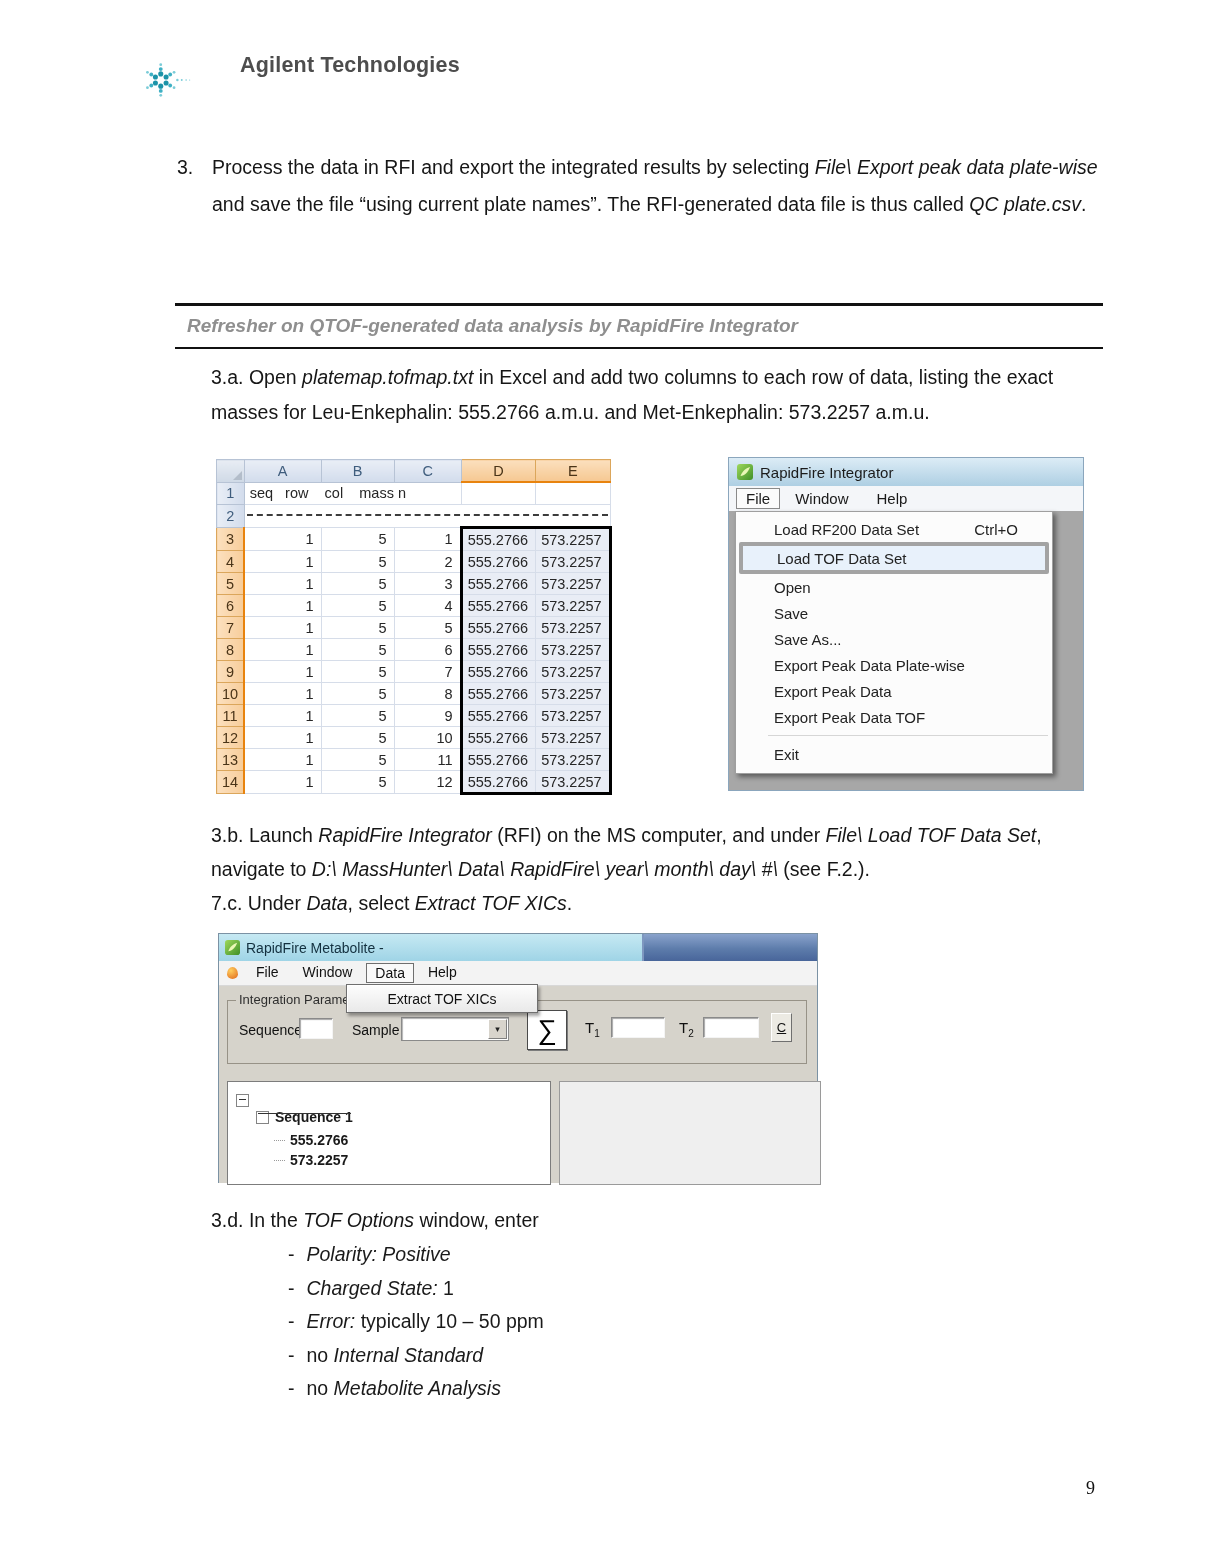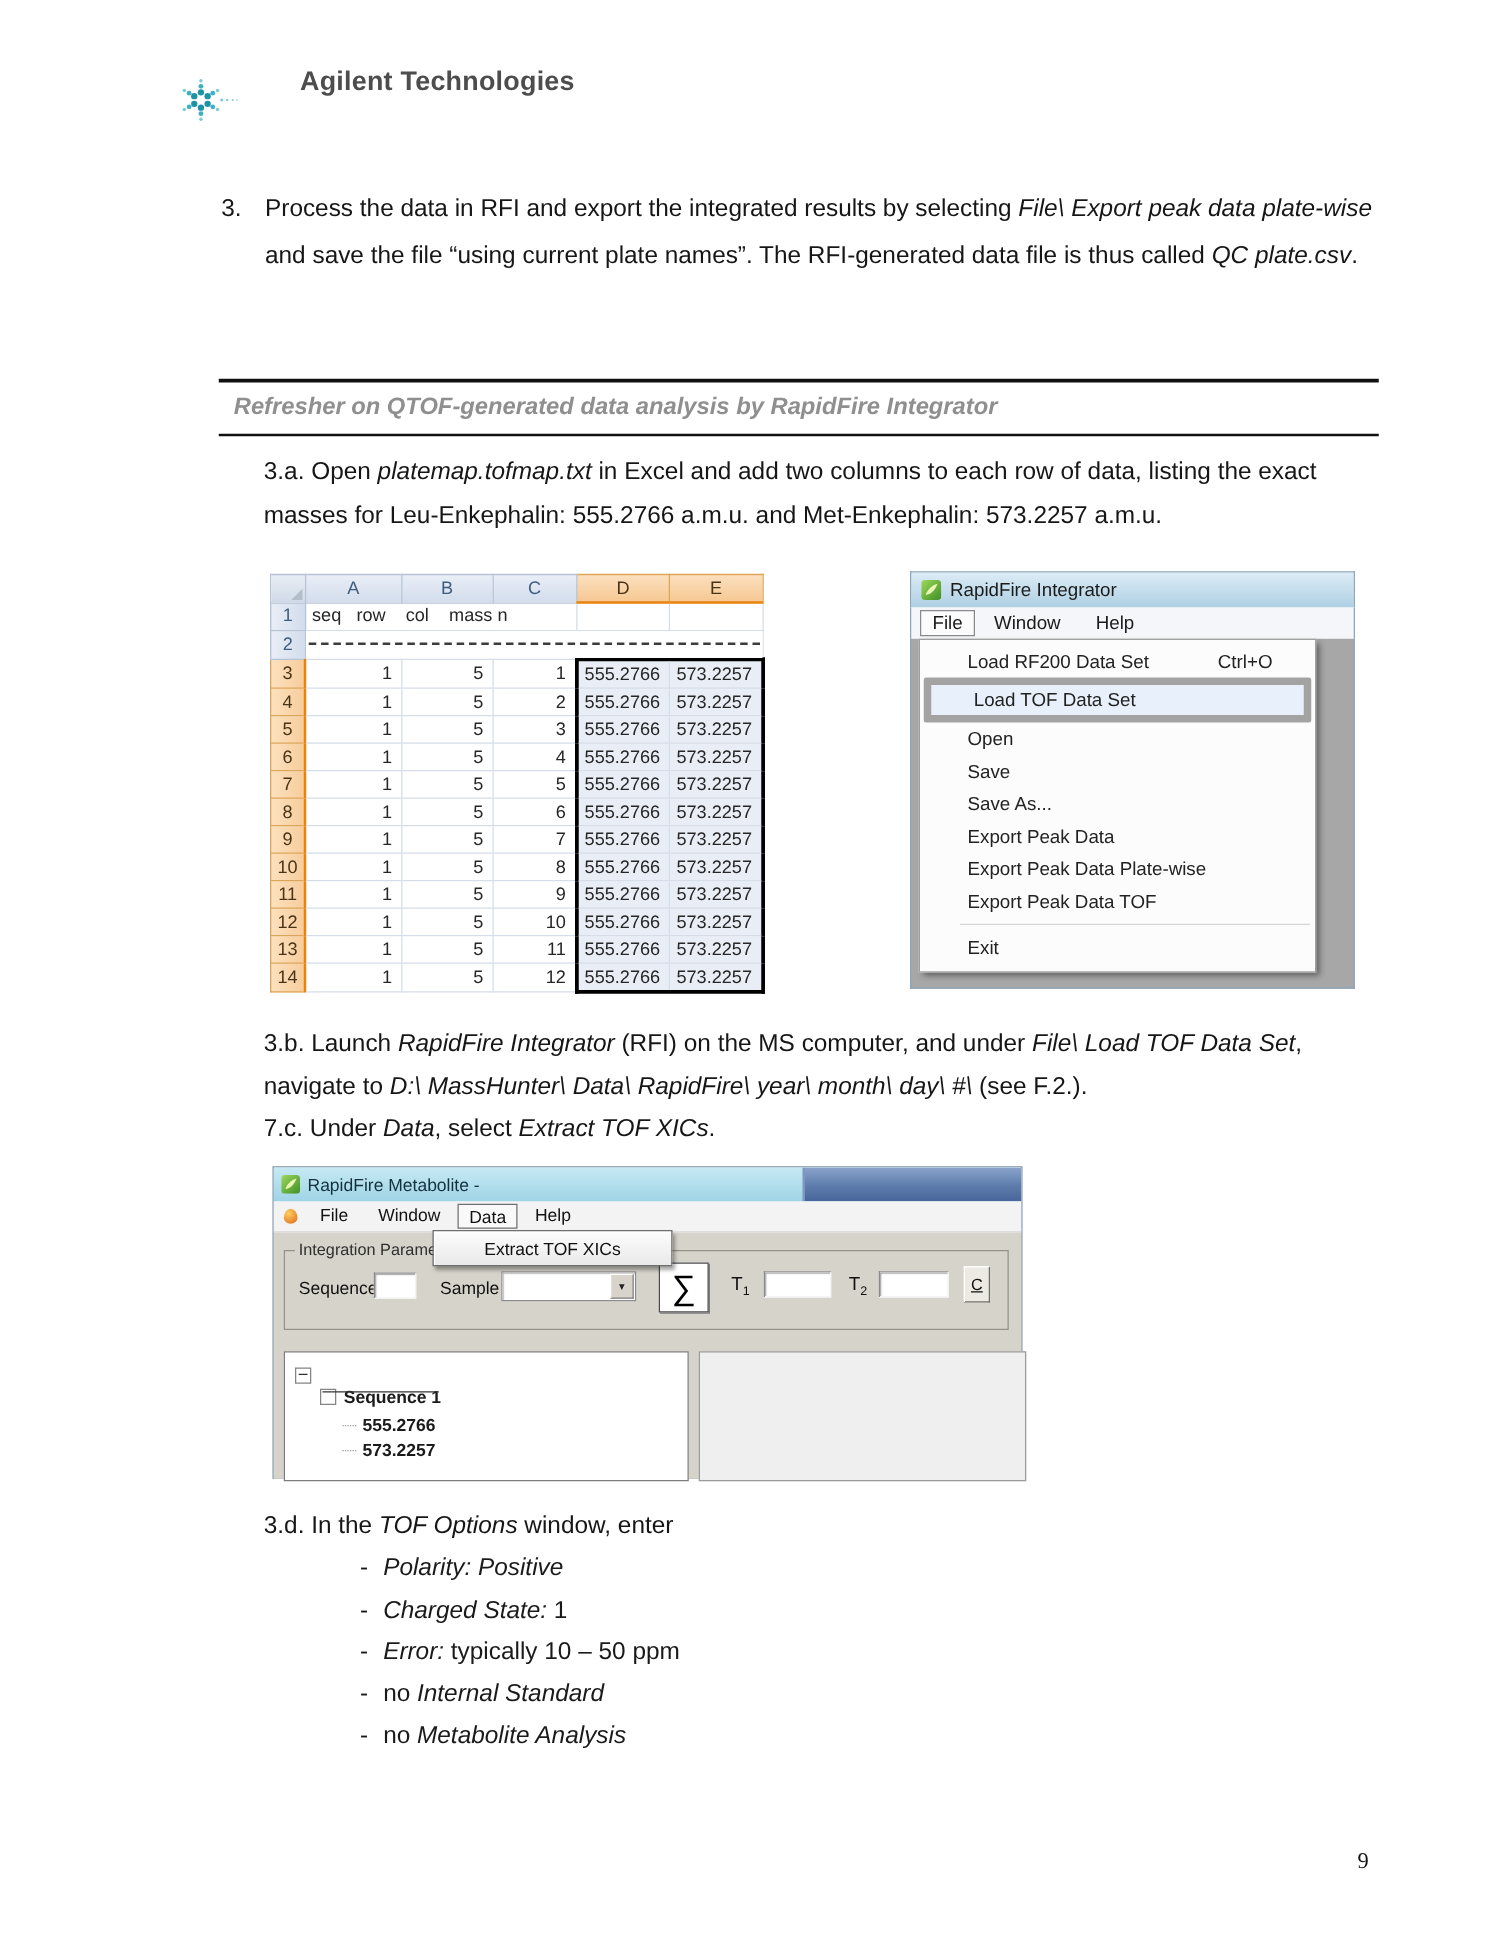--- a/index.html
+++ b/index.html
@@ -58,21 +58,21 @@
   .tb1{height:28px;background:linear-gradient(#dcecf6,#aecfe3);border:1px solid #8ba6bd;border-bottom:none;
        display:flex;align-items:center;gap:7px;padding:0 8px;font-size:15px;color:#1b1b1b;}
   .mb1{height:25px;background:#f4f6f9;border-left:1px solid #8ba6bd;border-right:1px solid #8ba6bd;
        display:flex;align-items:center;padding-left:7px;font-size:15px;gap:2px;}
   .mb1 .mitem{padding:1px 13px;}
   .mb1 .mitem.boxed{border:1px solid #8a8a8a;background:#fbfbfb;padding:1px 9px;}
   .body1{position:relative;height:279px;background:#a7a7a7;border:1px solid #8ba6bd;border-top:none;}
   .dd1{position:absolute;left:6px;top:0;width:316px;background:#fcfcfc;border:1px solid #9f9f9f;
        box-shadow:3px 3px 5px rgba(0,0,0,.45);padding:4px 0 6px;font-size:15px;color:#222;}
   .dditem{height:26px;display:flex;align-items:center;justify-content:space-between;padding:0 34px 0 38px;}
-  .dditem.hl{background:#e8f1fb;border:6px solid #a3a3a3;border-radius:2px;margin:0 3px;padding-left:34px;height:24px;}
+  .dditem.hl{background:#e8f1fb;border:4px solid #a3a3a3;border-radius:2px;margin:0 3px;padding-left:34px;height:24px;}
   .dditem .sc{color:#222;}
   .msep{border-top:1px solid #d6d6d6;margin:5px 4px 5px 32px;}
 
   
   .shot2{position:absolute;left:218px;top:933px;width:600px;height:250px;border:1px solid #7b92a4;box-sizing:border-box;}
   .tb2{position:relative;height:27px;background:linear-gradient(#c6e9f3,#9fd4e6);display:flex;align-items:center;
        gap:6px;padding:0 6px;font-size:14px;color:#13303f;overflow:hidden;}
   .blurzone{position:absolute;right:0;top:0;width:173px;height:27px;
        background:linear-gradient(180deg,#8aa3cc 0%,#5d7cab 55%,#48659a 100%);border-left:2px solid #7e97bf;}
   .mb2{height:24px;background:#f3f3f3;border-bottom:1px solid #d8d8d8;display:flex;align-items:center;
@@ -328,24 +328,24 @@
           <div class="dditem">
             <span>Open</span>
           </div>
           <div class="dditem">
             <span>Save</span>
           </div>
           <div class="dditem">
             <span>Save As...</span>
           </div>
           <div class="dditem">
+            <span>Export Peak Data Plate-wise</span>
+          </div>
+          <div class="dditem">
             <span>Export Peak Data</span>
-          </div>
-          <div class="dditem">
-            <span>Export Peak Data Plate-wise</span>
           </div>
           <div class="dditem">
             <span>Export Peak Data TOF</span>
           </div>
           <div class="msep"></div>
           <div class="dditem">
             <span>Exit</span>
           </div>
         </div>
     </div>

